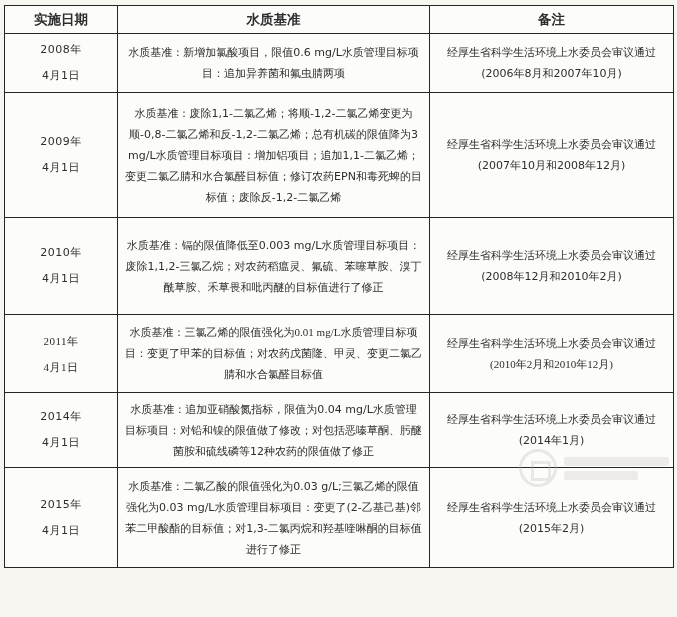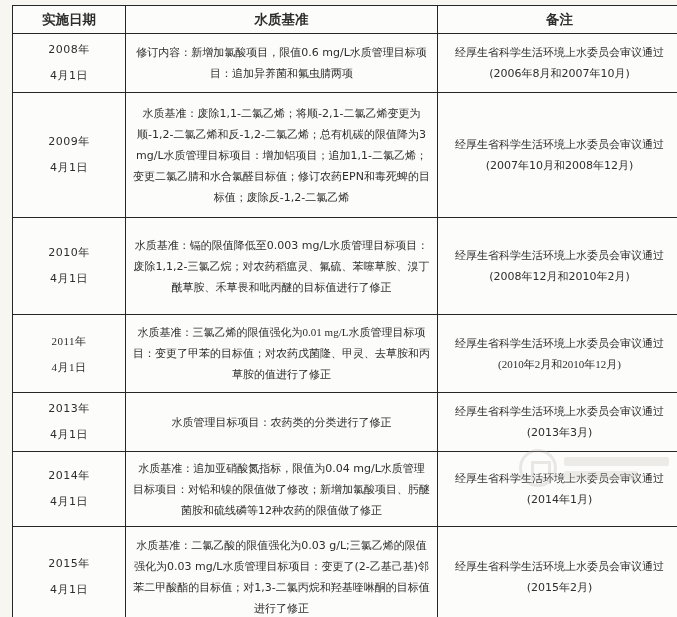--- a/index.html
+++ b/index.html
@@ -9,21 +9,21 @@
     height: 617px;
     background: #f7f6f0;
     font-family: "DejaVu Sans", "Liberation Sans", sans-serif;
     overflow: hidden;
   }
   .page {
     position: relative;
     width: 677px;
     height: 497px;
     box-sizing: border-box;
-    padding: 5px 12px;
+    padding: 5px 4px;
   }
   table.revision-table {
     border-collapse: collapse;
     table-layout: fixed;
     width: 669px;
     background: #fcfcfa;
   }
   table.revision-table th,
   table.revision-table td {
     border: 1px solid #262626;
@@ -115,61 +115,53 @@
         <th>水质基准</th>
         <th>备注</th>
       </tr>
     </thead>
     <tbody>
       <tr class="r1">
         <td class="date-cell">
           <div>2008年</div>
           <div>4月1日</div>
         </td>
-        <td class="content-cell">修订内容：新增加氯酸项目，限值0.6 mg/L水质管理目标项目：追加异养菌和氟虫腈两项</td>
+        <td class="content-cell">水质基准：新增加氯酸项目，限值0.6 mg/L水质管理目标项目：追加异养菌和氟虫腈两项</td>
         <td class="remark-cell">经厚生省科学生活环境上水委员会审议通过(2006年8月和2007年10月)</td>
       </tr>
       <tr class="r2">
         <td class="date-cell">
           <div>2009年</div>
           <div>4月1日</div>
         </td>
-        <td class="content-cell">水质基准：废除1,1-二氯乙烯；将顺-2,1-二氯乙烯变更为顺-1,2-二氯乙烯和反-1,2-二氯乙烯；总有机碳的限值降为3 mg/L水质管理目标项目：增加铝项目；追加1,1-二氯乙烯；变更二氯乙腈和水合氯醛目标值；修订农药EPN和毒死蜱的目标值；废除反-1,2-二氯乙烯</td>
+        <td class="content-cell">水质基准：废除1,1-二氯乙烯；将顺-1,2-二氯乙烯变更为顺-0,8-二氯乙烯和反-1,2-二氯乙烯；总有机碳的限值降为3 mg/L水质管理目标项目：增加铝项目；追加1,1-二氯乙烯；变更二氯乙腈和水合氯醛目标值；修订农药EPN和毒死蜱的目标值；废除反-1,2-二氯乙烯</td>
         <td class="remark-cell">经厚生省科学生活环境上水委员会审议通过(2007年10月和2008年12月)</td>
       </tr>
       <tr class="r3">
         <td class="date-cell">
           <div>2010年</div>
           <div>4月1日</div>
         </td>
         <td class="content-cell">水质基准：镉的限值降低至0.003 mg/L水质管理目标项目：废除1,1,2-三氯乙烷；对农药稻瘟灵、氟硫、苯噻草胺、溴丁酰草胺、禾草畏和吡丙醚的目标值进行了修正</td>
         <td class="remark-cell">经厚生省科学生活环境上水委员会审议通过(2008年12月和2010年2月)</td>
       </tr>
       <tr class="r4">
         <td class="date-cell">
           <div>2011年</div>
           <div>4月1日</div>
         </td>
-        <td class="content-cell">水质基准：三氯乙烯的限值强化为0.01 mg/L水质管理目标项目：变更了甲苯的目标值；对农药戊菌隆、甲灵、去草胺和丙草胺的值进行了修正</td>
+        <td class="content-cell">水质基准：三氯乙烯的限值强化为0.01 mg/L水质管理目标项目：变更了甲苯的目标值；对农药戊菌隆、甲灵、变更二氯乙腈和水合氯醛目标值</td>
         <td class="remark-cell">经厚生省科学生活环境上水委员会审议通过(2010年2月和2010年12月)</td>
-      </tr>
-      <tr class="r5">
-        <td class="date-cell">
-          <div>2013年</div>
-          <div>4月1日</div>
-        </td>
-        <td class="content-cell">水质管理目标项目：农药类的分类进行了修正</td>
-        <td class="remark-cell">经厚生省科学生活环境上水委员会审议通过(2013年3月)</td>
       </tr>
       <tr class="r6">
         <td class="date-cell">
           <div>2014年</div>
           <div>4月1日</div>
         </td>
-        <td class="content-cell">水质基准：追加亚硝酸氮指标，限值为0.04 mg/L水质管理目标项目：对铅和镍的限值做了修改；新增加氯酸项目、肟醚菌胺和硫线磷等12种农药的限值做了修正</td>
+        <td class="content-cell">水质基准：追加亚硝酸氮指标，限值为0.04 mg/L水质管理目标项目：对铅和镍的限值做了修改；对包括恶嗪草酮、肟醚菌胺和硫线磷等12种农药的限值做了修正</td>
         <td class="remark-cell">经厚生省科学生活环境上水委员会审议通过(2014年1月)</td>
       </tr>
       <tr class="r7">
         <td class="date-cell">
           <div>2015年</div>
           <div>4月1日</div>
         </td>
         <td class="content-cell">水质基准：二氯乙酸的限值强化为0.03 g/L;三氯乙烯的限值强化为0.03 mg/L水质管理目标项目：变更了(2-乙基己基)邻苯二甲酸酯的目标值；对1,3-二氯丙烷和羟基喹啉酮的目标值进行了修正</td>
         <td class="remark-cell">经厚生省科学生活环境上水委员会审议通过(2015年2月)</td>
       </tr>

